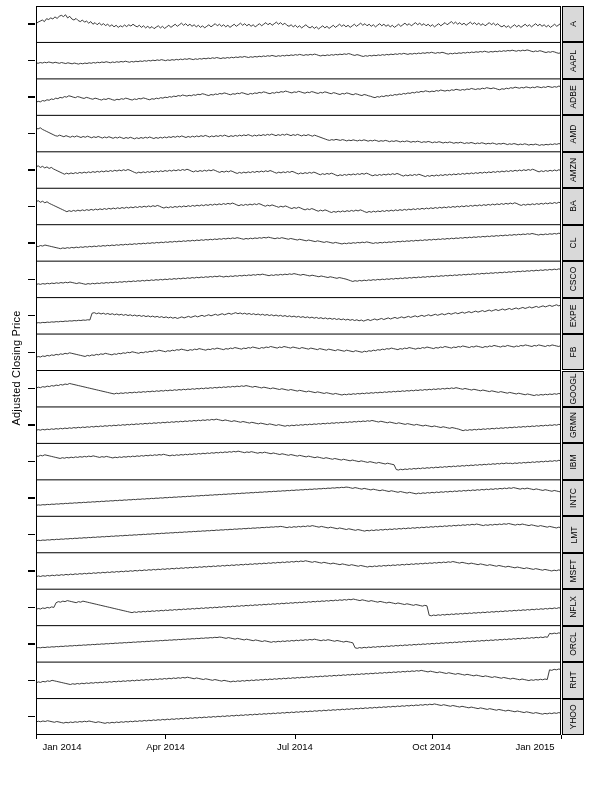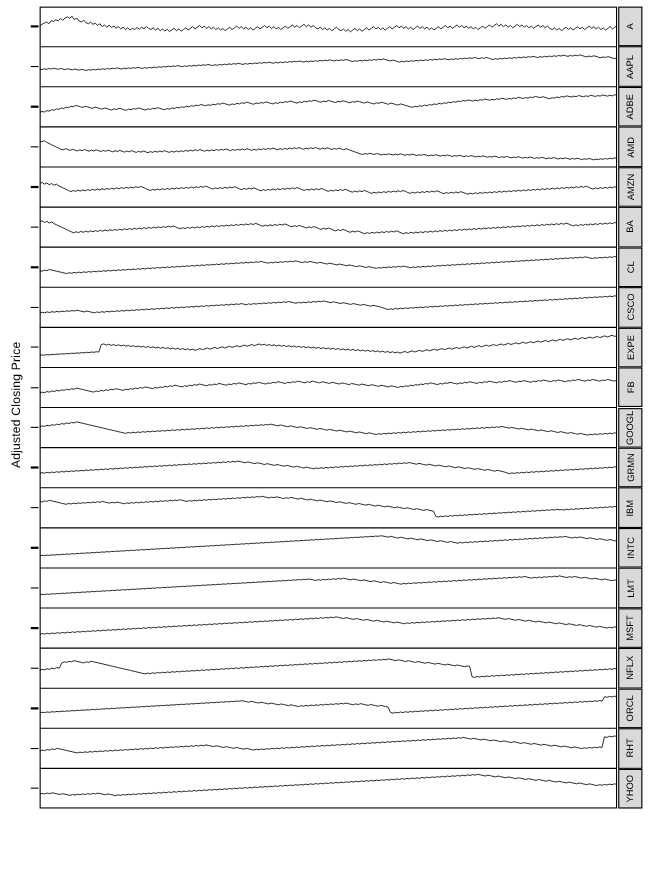--- a/index.html
+++ b/index.html
@@ -250,14 +250,26 @@
         <span>ORCL</span>
       </div>
       <div class="strip" style="top: 656.1px; height: 36.45px;">
         <span>RHT</span>
       </div>
       <div class="strip" style="top: 692.55px; height: 36.45px;">
         <span>YHOO</span>
       </div>
     </div>
 
+  <div id="xaxis">
+      <div class="xtick" style="left: 0px;"></div>
+      <div class="xlab" style="left: 26px;">Jan 2014</div>
+      <div class="xtick" style="left: 129.465px;"></div>
+      <div class="xlab" style="left: 129.465px;">Apr 2014</div>
+      <div class="xtick" style="left: 258.93px;"></div>
+      <div class="xlab" style="left: 258.93px;">Jul 2014</div>
+      <div class="xtick" style="left: 395.535px;"></div>
+      <div class="xlab" style="left: 395.535px;">Oct 2014</div>
+      <div class="xtick" style="left: 525px;"></div>
+      <div class="xlab" style="left: 499px;">Jan 2015</div>
+    </div>
 
 </div>
 
 </body></html>

